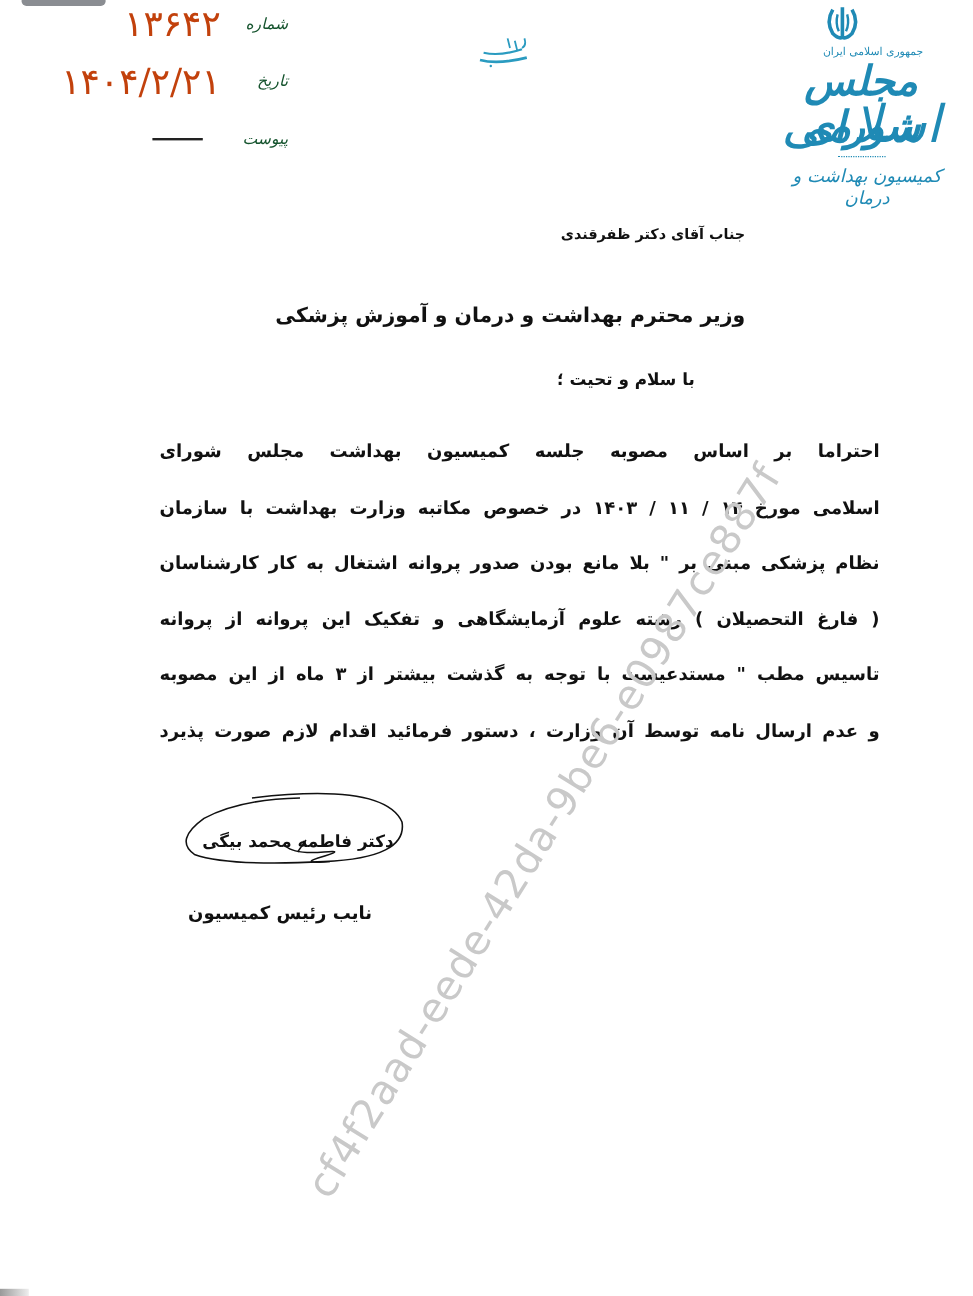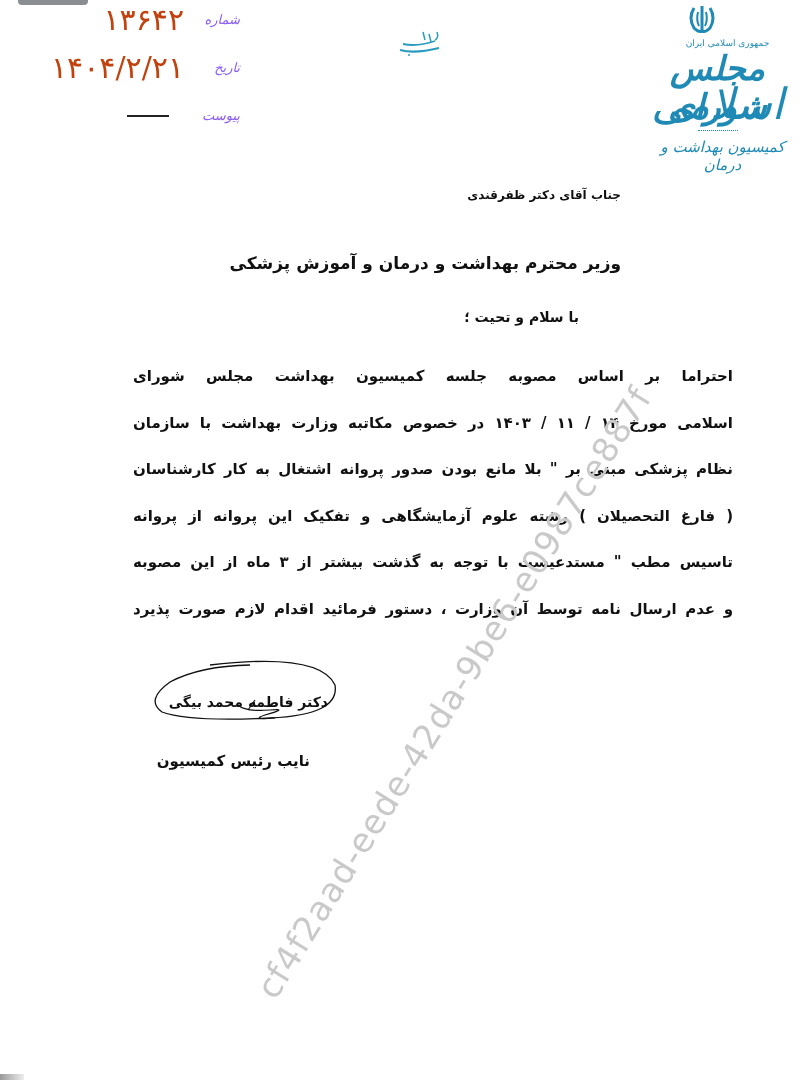--- a/index.html
+++ b/index.html
@@ -3,21 +3,21 @@
 <meta charset="utf-8">
 <style>
   html, body { margin:0; padding:0; }
   body {
     width:811px; height:1080px; background:#ffffff; position:relative; overflow:hidden;
     font-family:"DejaVu Sans", sans-serif; color:#111;
   }
   .topbar { position:absolute; left:18px; top:0; width:70px; height:5px; background:#8a8d92; border-radius:0 0 4px 4px; }
   .meta { position:absolute; left:40px; top:0; width:200px; height:140px; }
   .meta-row { position:absolute; right:0; display:flex; align-items:center; direction:rtl; }
-  .meta-label { font-family:"DejaVu Serif", serif; font-size:13px; color:#8b5cf6; font-style:italic; width:36px; text-align:right; }
+  .meta-label { font-family:"DejaVu Serif", serif; font-size:13px; color:#14532d; font-style:italic; width:36px; text-align:right; }
   .meta-value { font-family:"DejaVu Serif", serif; font-size:30px; color:#c2410c; padding-right:20px; letter-spacing:1px; }
   .meta-dash { display:inline-block; width:42px; height:2px; background:#222; margin-right:35px; }
   .besm { position:absolute; left:395px; top:28px; width:50px; height:30px; }
   .logo { position:absolute; left:630px; top:0; width:175px; height:170px; text-align:center; color:#1f8ab5; }
   .logo-emblem { position:absolute; left:55px; top:2px; width:34px; height:34px; }
   .logo-small { position:absolute; left:0; right:0; top:38px; font-size:9px; font-family:"DejaVu Serif", serif; direction:rtl; text-align:center; padding-left:20px; }
   .logo-main { position:absolute; left:0; right:0; top:50px; font-size:34px; font-family:Liberation Serif, serif; font-style:italic; font-weight:bold; direction:rtl; line-height:38px; text-align:center; }
   .logo-main2 { position:absolute; left:0; right:0; top:86px; font-size:43px; font-family:"DejaVu Serif", serif; font-style:italic; direction:rtl; line-height:36px; text-align:center; }
   .logo-sub { position:absolute; left:10px; right:0; top:138px; font-size:15px; font-family:"DejaVu Serif", serif; font-style:italic; direction:rtl; text-align:center; }
   .logo-ornament { position:absolute; left:68px; top:130px; width:40px; height:4px; border-top:1px dotted #1f8ab5; }

